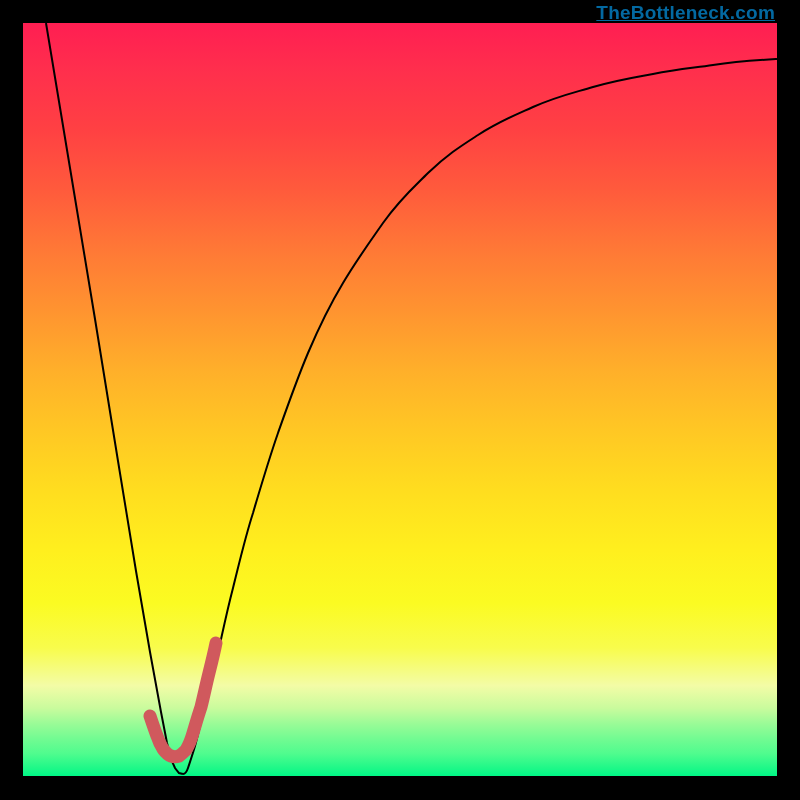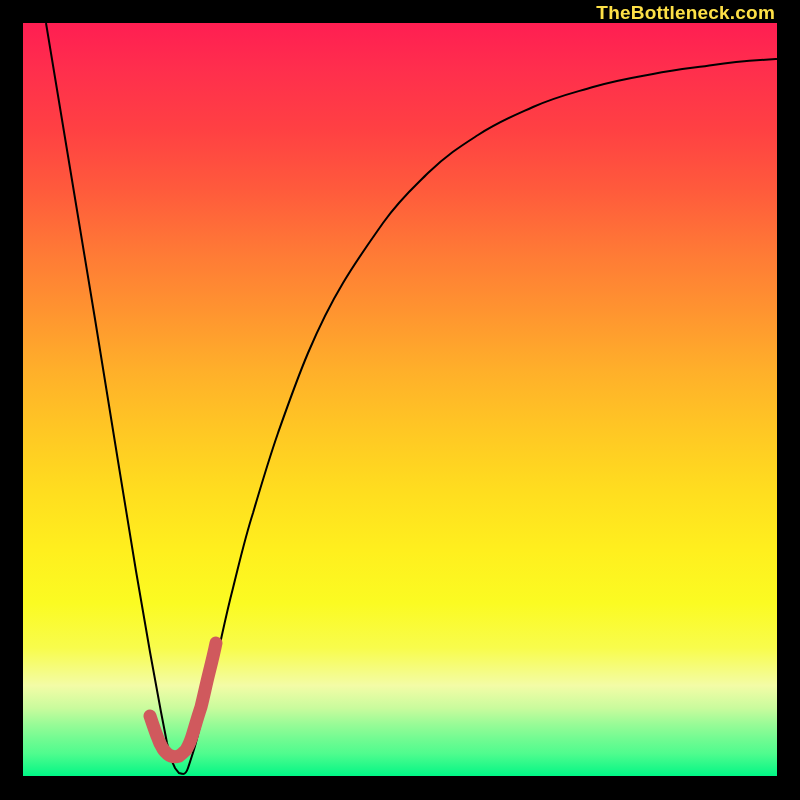--- a/index.html
+++ b/index.html
@@ -63,22 +63,23 @@
     width: 754px;
     height: 753px;
   }
   .watermark {
     position: absolute;
     top: 2px;
     right: 25px;
     font-family: Arial, Helvetica, sans-serif;
     font-size: 19px;
     font-weight: 600;
-    color: #fde047;
+    color: #0369a1;
     letter-spacing: 0.2px;
+    text-decoration: underline;
   }
 </style>
 </head>
 <body>
 
 <div class="frame">
 
   <div class="plot-area">
     <div class="gradient"></div>
 

